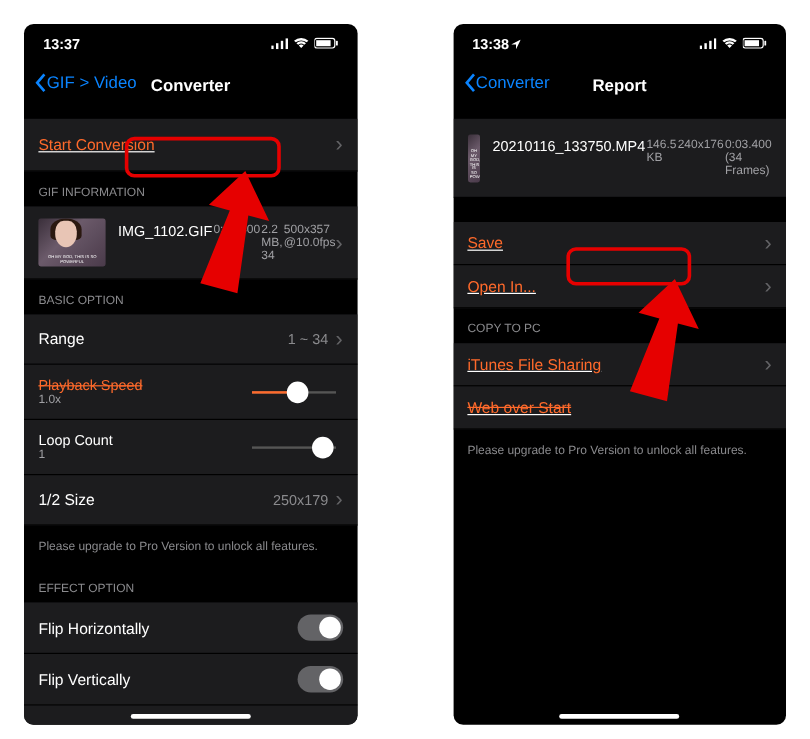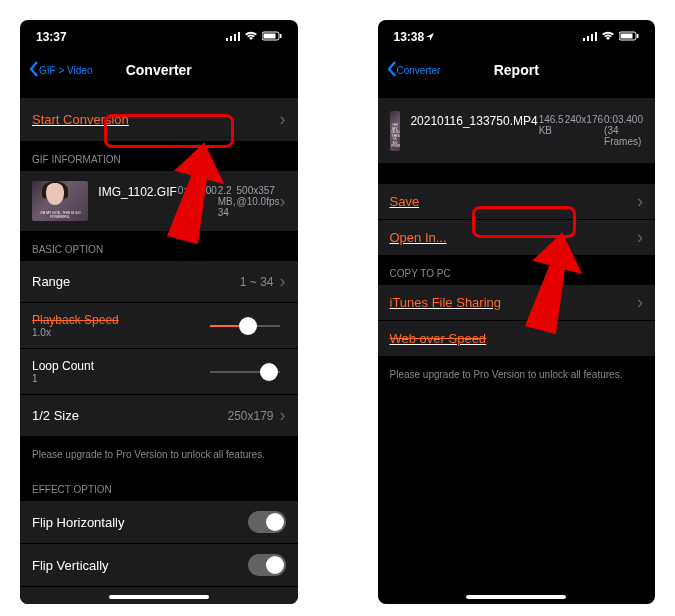--- a/index.html
+++ b/index.html
@@ -33,22 +33,21 @@
 .navbar {
   display: flex;
   align-items: center;
   padding: 10px 8px 12px;
   gap: 4px;
   position: relative;
 }
 .back-link {
   color: #0a84ff;
   display: flex;
-  align-items: center;
-  font-size: 10px;
+  font-size: 14px;
 }
 .nav-title {
   position: absolute;
   left: 50%;
   transform: translateX(-50%);
   font-size: 14px;
   font-weight: 600;
 }
 .section-header {
   padding: 12px 12px 6px;
@@ -374,21 +373,21 @@
   </div>
 
   <div class="section-header">COPY TO PC</div>
 
   <div class="row center-row">
     <span class="row-label orange">iTunes File Sharing</span>
     <span class="chevron">›</span>
   </div>
 
   <div class="row center-row">
-    <span class="row-label struck">Web over Speed</span>
+    <span class="row-label struck">Web over Start</span>
   </div>
 
   <div class="upgrade-note">Please upgrade to Pro Version to unlock all features.</div>
 
   <div class="home-indicator"></div>
 
   <div class="highlight-box" style="top:186px;left:94px;width:104px;height:32px"></div>
   <div class="arrow" style="top:212px;left:140px">
     <svg width="70" height="110" viewBox="0 0 70 110">
       <polygon points="30,0 60,35 42,35 50,100 18,100 26,35 8,35" fill="#e60000" transform="rotate(15 35 55)"></polygon>

